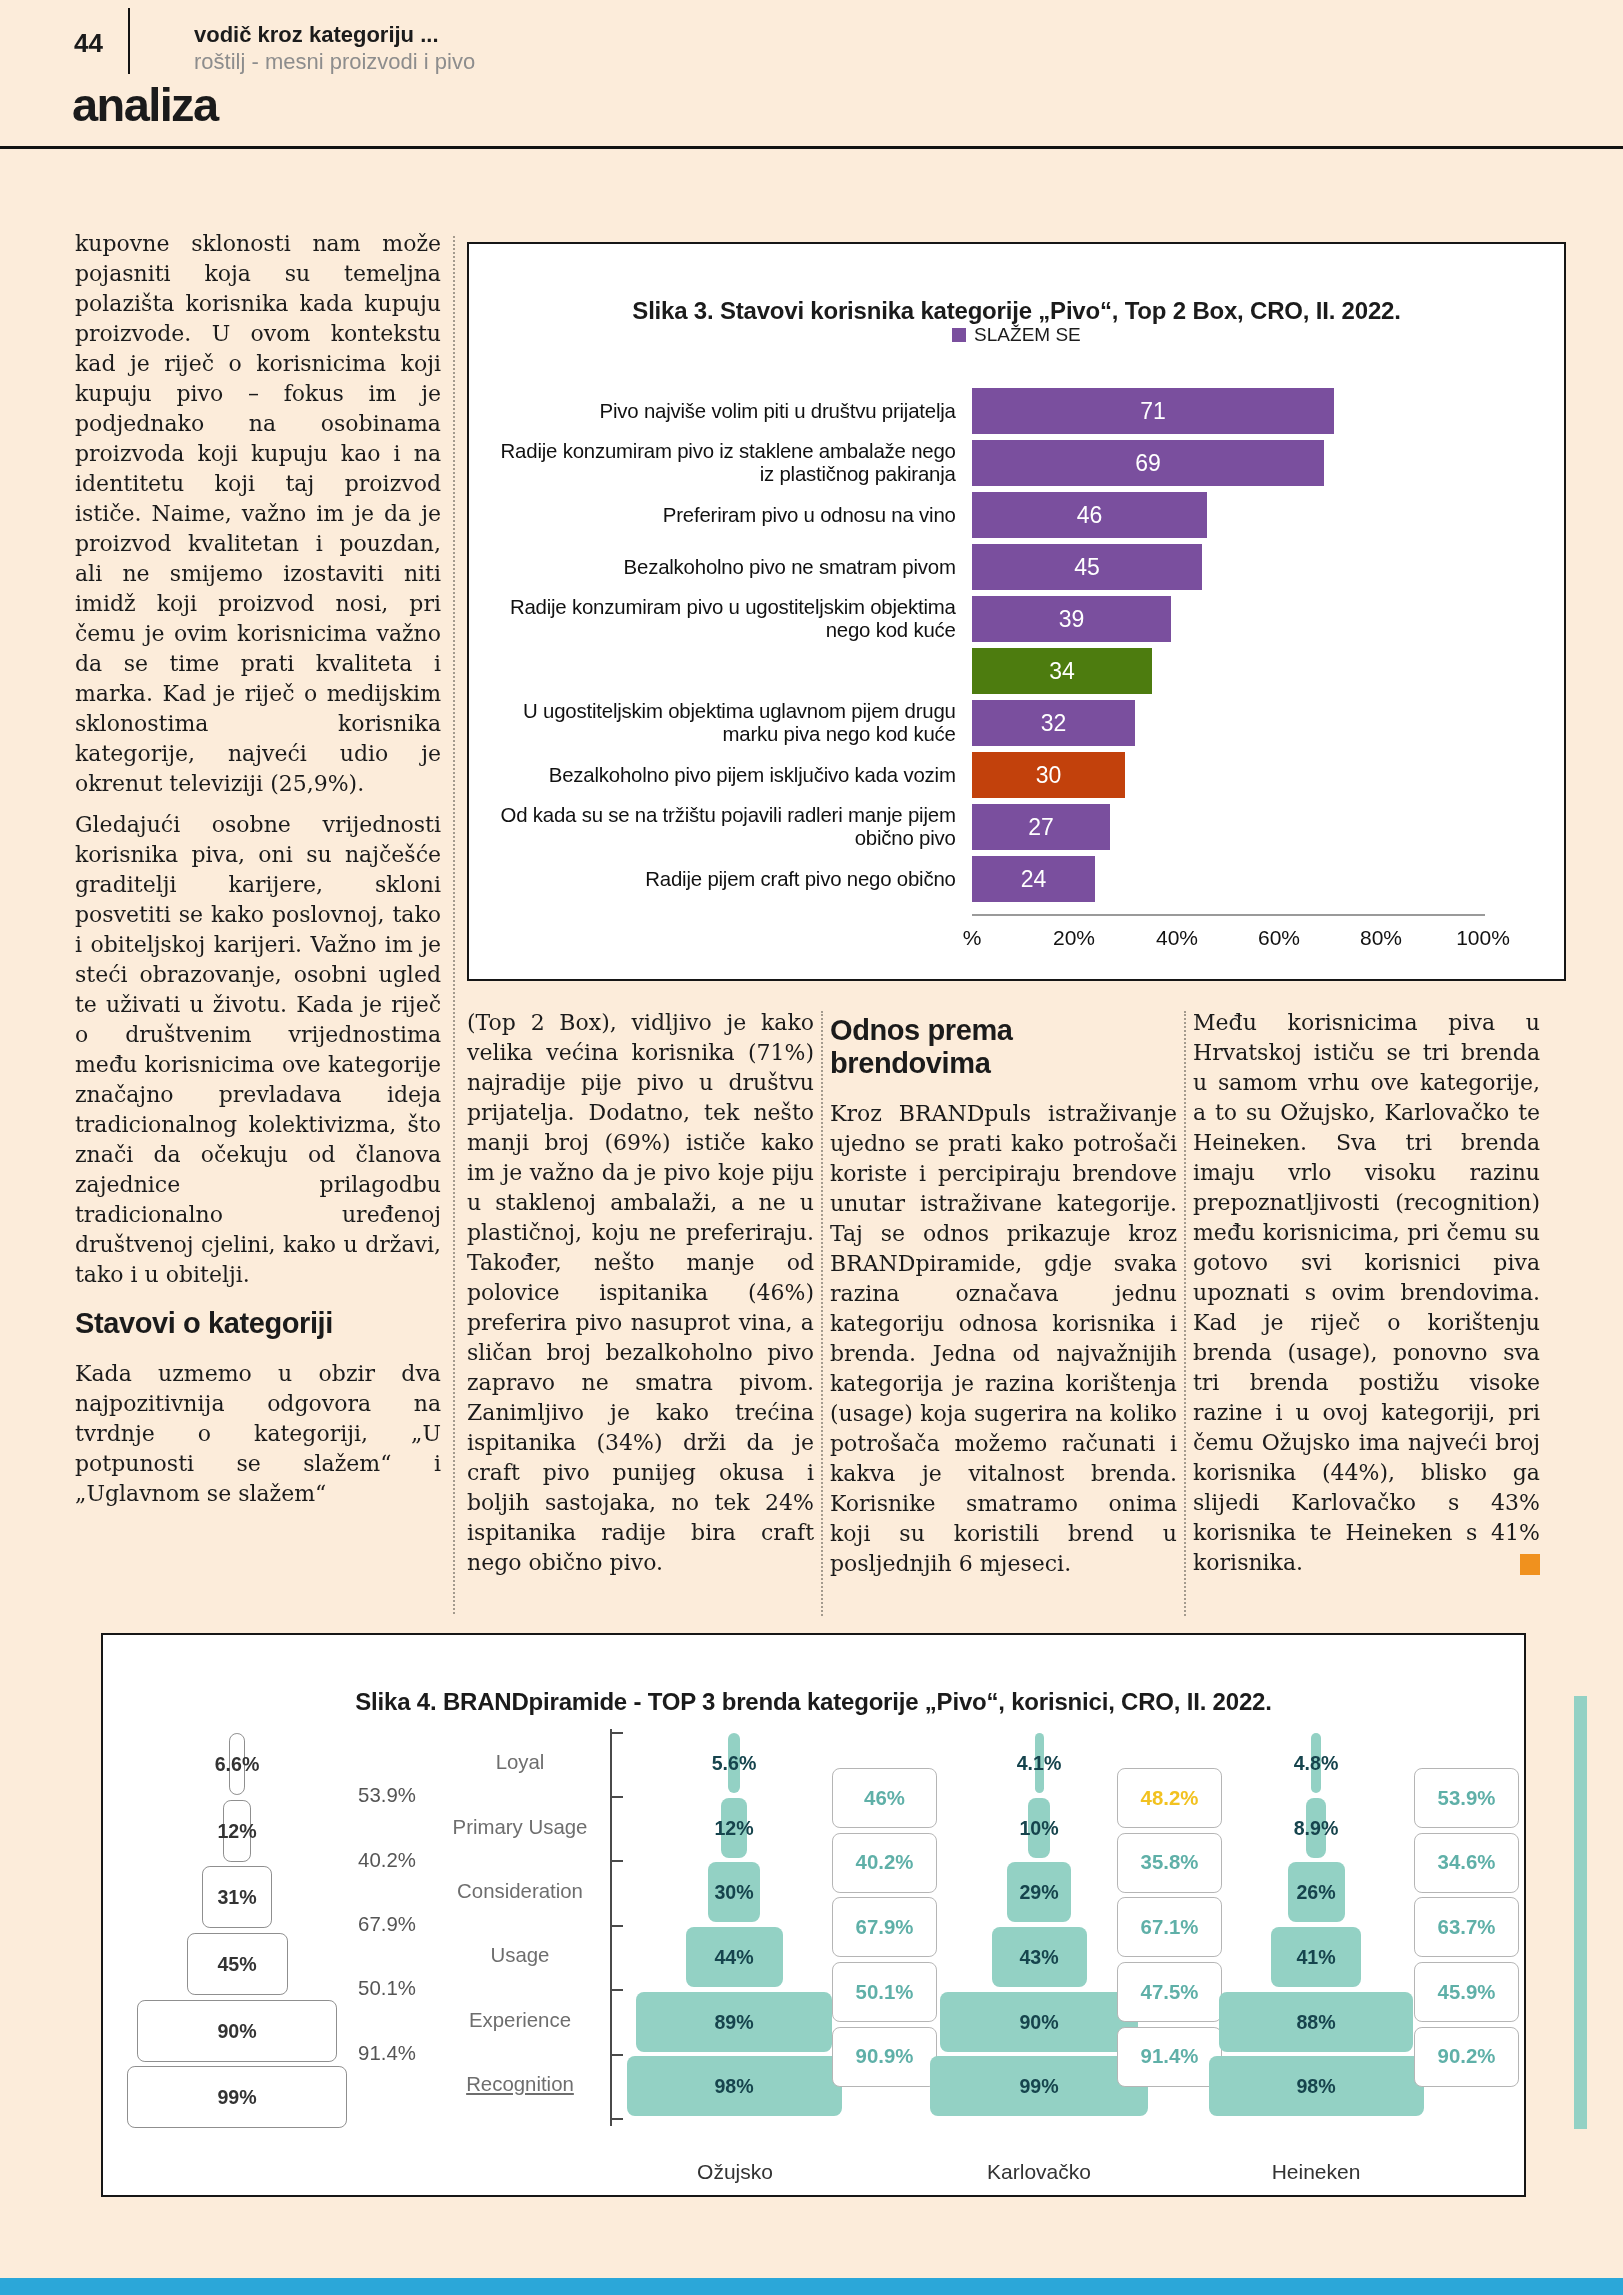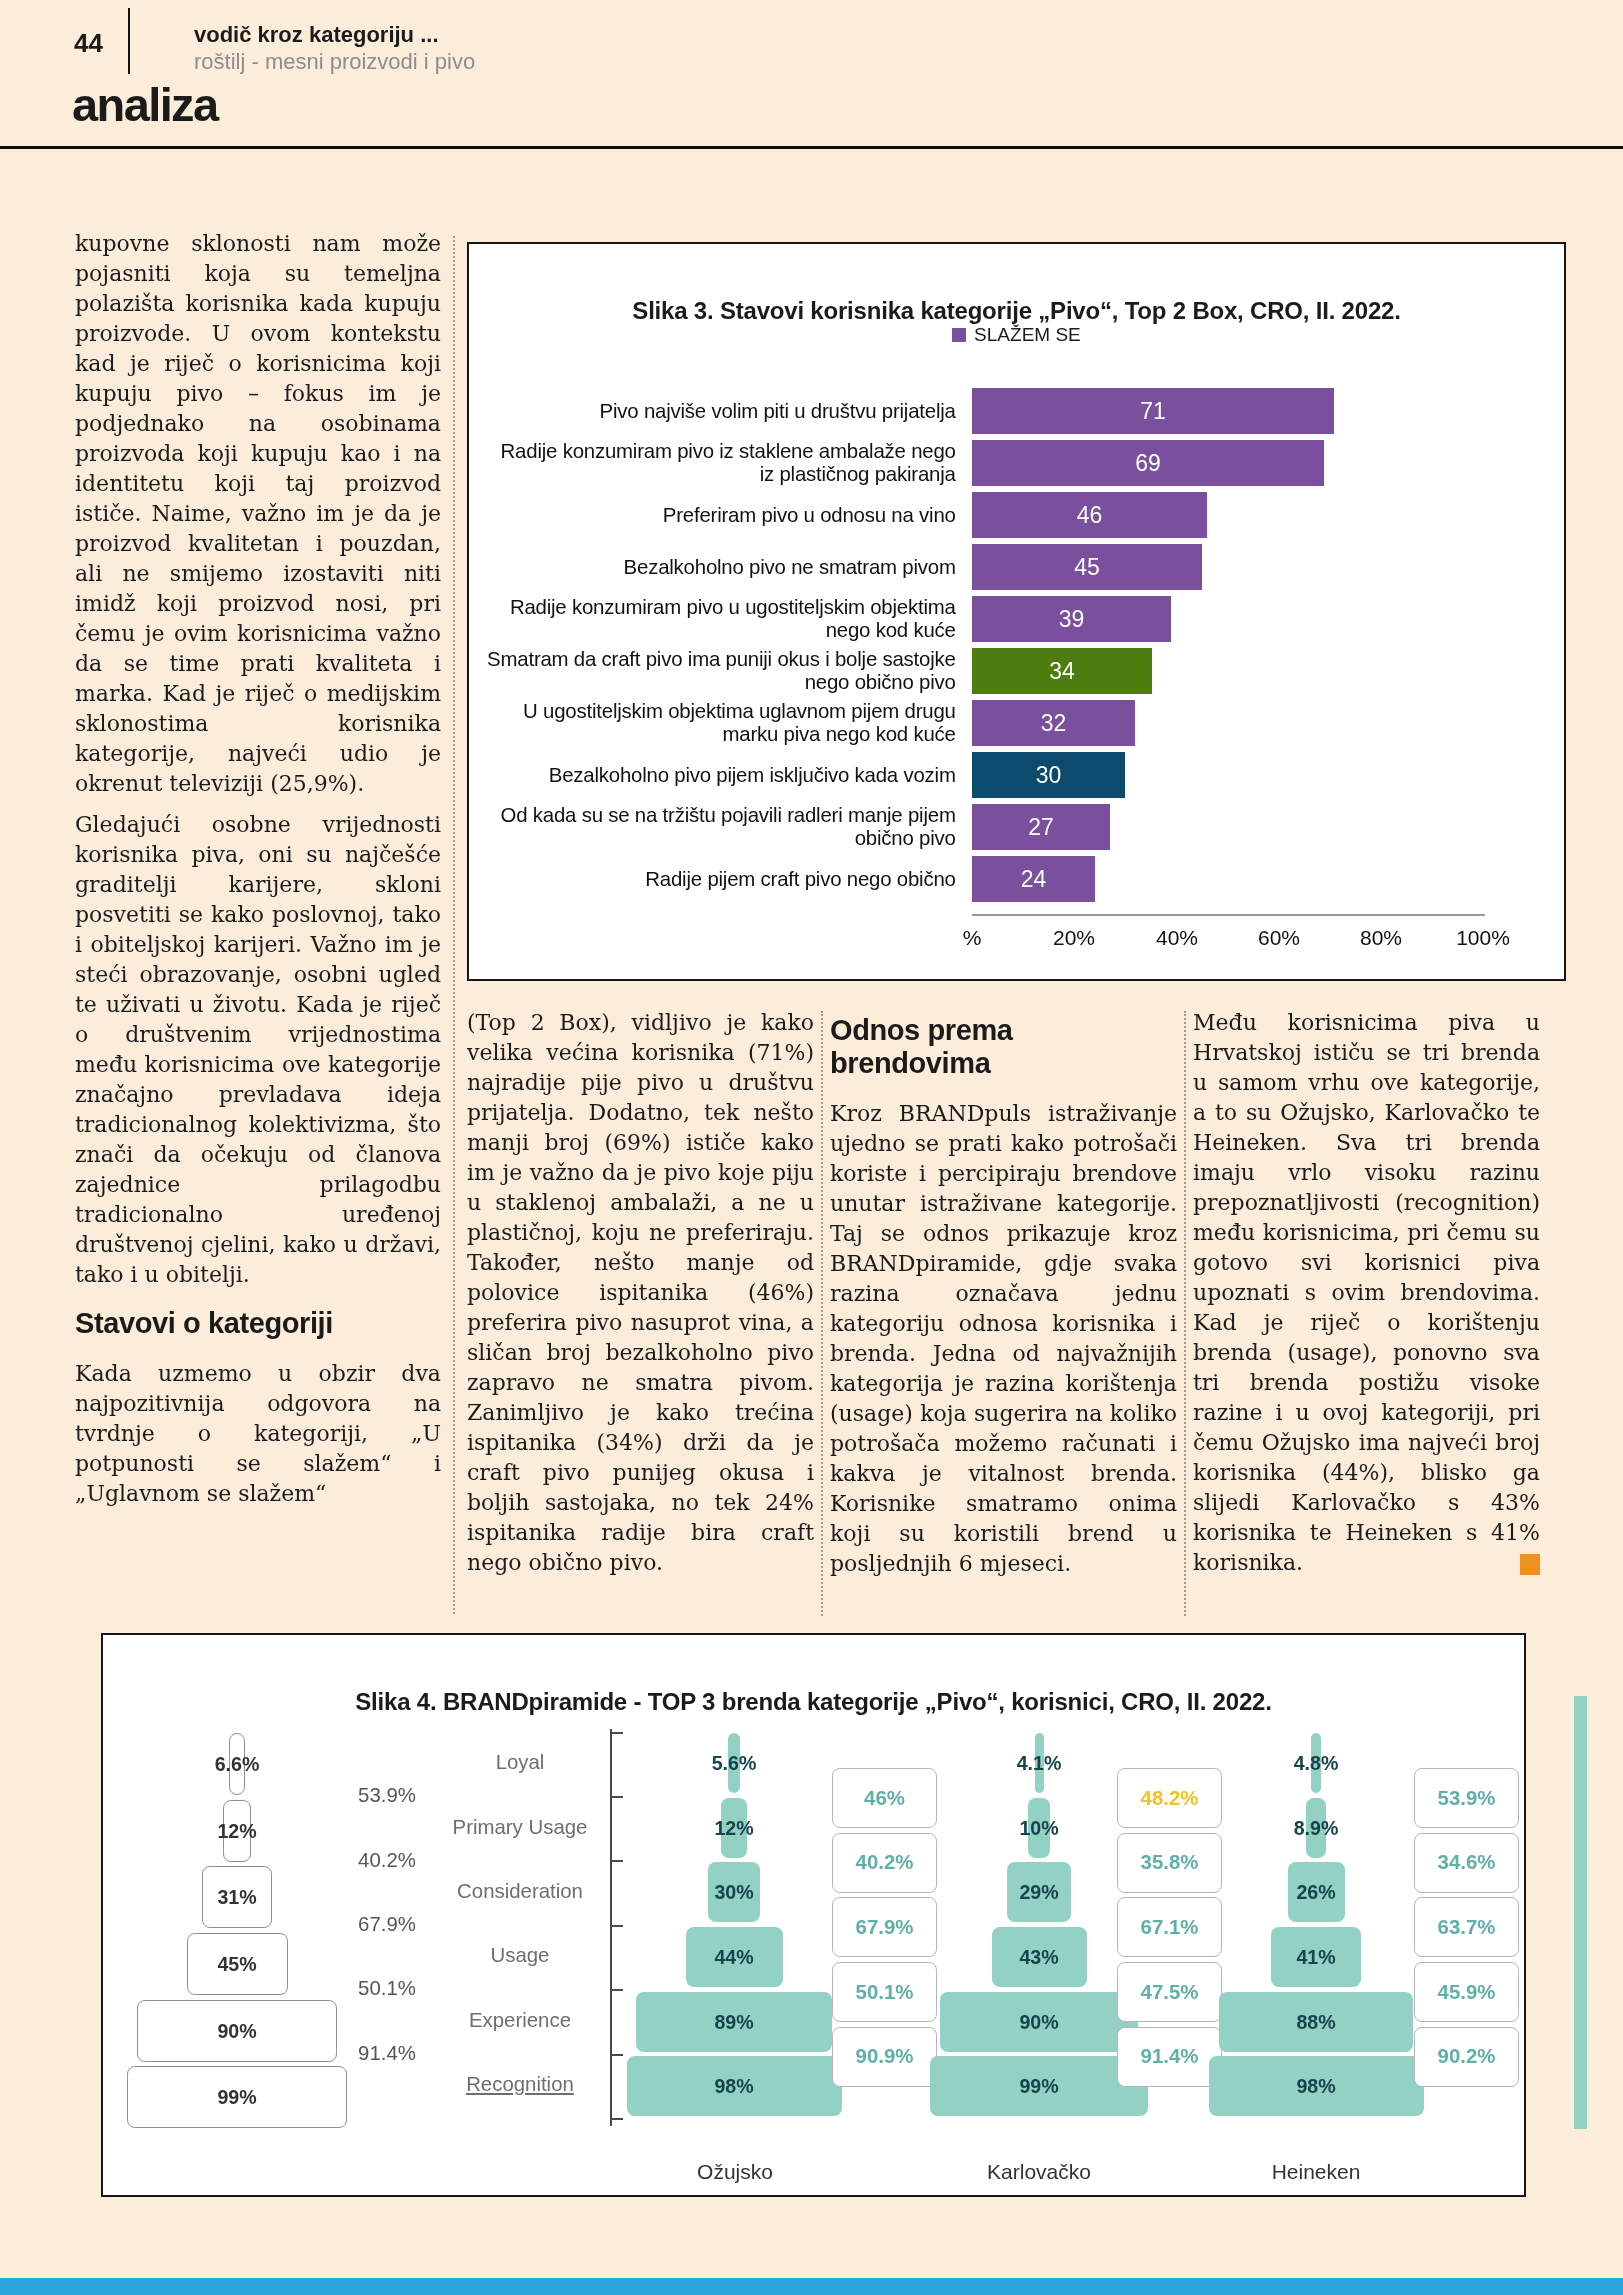--- a/index.html
+++ b/index.html
@@ -124,34 +124,33 @@
             <span class="bar-val">45</span>
           </div>
         </div>
         <div class="bar-row">
           <span class="bar-label">Radije konzumiram pivo u ugostiteljskim objektima nego kod kuće</span>
           <div class="bar" style="width: 199px; background: rgb(122, 79, 158);">
             <span class="bar-val">39</span>
           </div>
         </div>
         <div class="bar-row">
-          <span class="bar-label">Smatram da craft pivo ima puniji okus i bolje sastojke nego obično pivo</span>
           <div class="bar" style="width: 180px; background: #4d7c0f;">
             <span class="bar-val">34</span>
           </div>
         </div>
         <div class="bar-row">
           <span class="bar-label">U ugostiteljskim objektima uglavnom pijem drugu marku piva nego kod kuće</span>
           <div class="bar" style="width: 163px; background: rgb(122, 79, 158);">
             <span class="bar-val">32</span>
           </div>
         </div>
         <div class="bar-row">
           <span class="bar-label">Bezalkoholno pivo pijem isključivo kada vozim</span>
-          <div class="bar" style="width: 153px; background: #0c4a6e;">
+          <div class="bar" style="width: 153px; background: #c2410c;">
             <span class="bar-val">30</span>
           </div>
         </div>
         <div class="bar-row">
           <span class="bar-label">Od kada su se na tržištu pojavili radleri manje pijem obično pivo</span>
           <div class="bar" style="width: 138px; background: rgb(122, 79, 158);">
             <span class="bar-val">27</span>
           </div>
         </div>
         <div class="bar-row">

